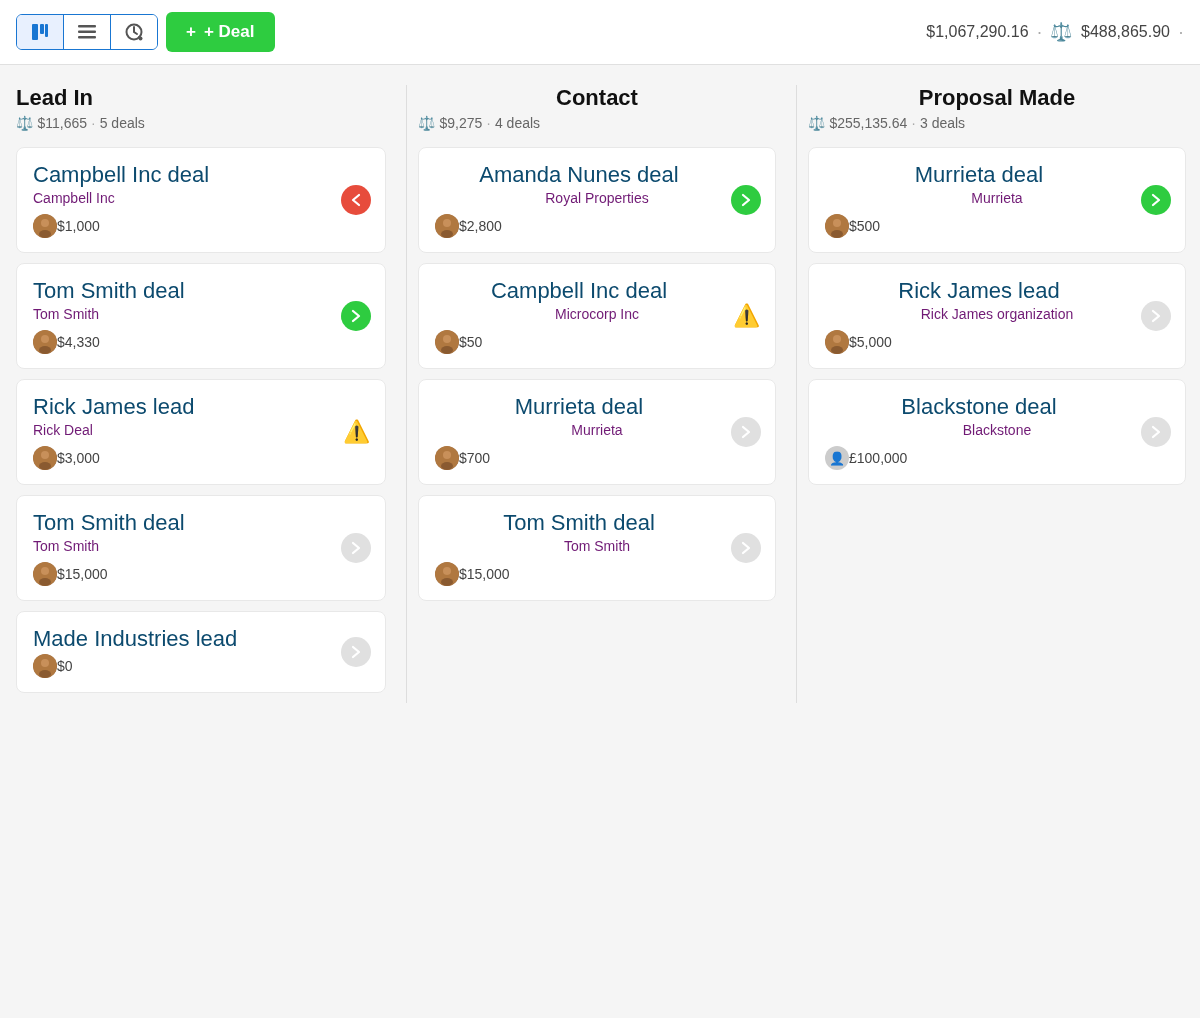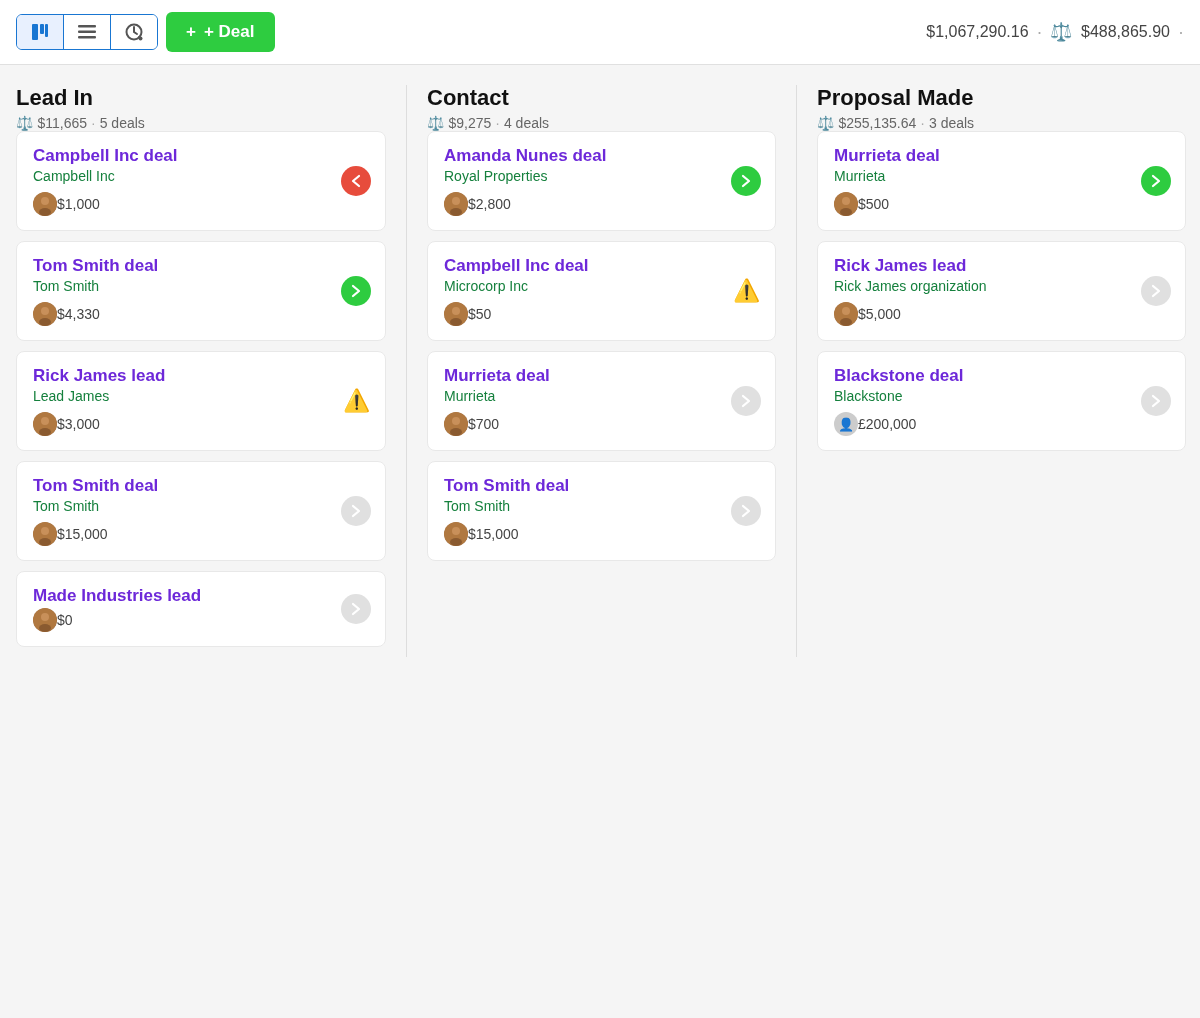--- a/index.html
+++ b/index.html
@@ -86,28 +86,30 @@
       overflow-x: auto;
     }
 
     .column {
       flex: 0 0 390px;
       min-width: 390px;
     }
 
     .column + .column {
       border-left: 1.5px solid #ddd;
-      padding-left: 20px;
+      padding-left: 11px;
+      text-align: center;
     }
 
     .column:not(:last-child) {
       padding-right: 20px;
     }
 
     .col-header {
+      margin-bottom: 16px;
     }
 
     .col-title {
       font-size: 22px;
       font-weight: 700;
       color: #111;
       margin-bottom: 4px;
     }
 
     .col-meta {
@@ -121,30 +123,30 @@
     .deal-card {
       background: #fff;
       border-radius: 8px;
       border: 1px solid #e8e8e8;
       padding: 14px 16px;
       margin-bottom: 10px;
       position: relative;
     }
 
     .deal-title {
-      font-size: 17px;
-      font-weight: 700;
-      color: #6d28d9;
+      font-size: 22px;
+      font-weight: 400;
+      color: #0c4a6e;
       margin-bottom: 2px;
       padding-right: 36px;
     }
 
     .deal-org {
       font-size: 14px;
-      color: #15803d;
+      color: #701a75;
       margin-bottom: 8px;
     }
 
     .deal-bottom {
       display: flex;
       align-items: center;
     }
 
     .avatar-face {
       width: 24px;
@@ -304,21 +306,21 @@
           <circle cx="12" cy="9" r="4" fill="#c8905a"></circle>
           <ellipse cx="12" cy="20" rx="6" ry="4" fill="#8a5a30"></ellipse>
         </svg>
       </span>
           <span class="deal-amount">$4,330</span>
         </div>
       </div>
       <div class="deal-card">
         <span class="status-warning">⚠️</span>
         <div class="deal-title">Rick James lead</div>
-        <div class="deal-org">Lead James</div>
+        <div class="deal-org">Rick Deal</div>
         <div class="deal-bottom">
           <span class="avatar-face" style="background: radial-gradient(circle at 40% 35%, #d4a57a 0%, #7a4a20 100%);">
         <svg width="24" height="24" viewBox="0 0 24 24" style="border-radius:50%">
           <circle cx="12" cy="12" r="12" fill="#b07840"></circle>
           <circle cx="12" cy="9" r="4" fill="#c8905a"></circle>
           <ellipse cx="12" cy="20" rx="6" ry="4" fill="#8a5a30"></ellipse>
         </svg>
       </span>
           <span class="deal-amount">$3,000</span>
         </div>
@@ -495,17 +497,17 @@
       <div class="deal-card">
         <button class="status-btn gray">
           <svg width="10" height="14" viewBox="0 0 10 14" fill="none">
             <path d="M2 2 L8 7 L2 12" stroke="white" stroke-width="2.2" stroke-linecap="round" stroke-linejoin="round"></path>
           </svg>
         </button>
         <div class="deal-title">Blackstone deal</div>
         <div class="deal-org">Blackstone</div>
         <div class="deal-bottom">
           <span class="avatar-generic">👤</span>
-          <span class="deal-amount">£200,000</span>
+          <span class="deal-amount">£100,000</span>
         </div>
       </div>
     </div>
   </div>
 
 </body></html>

